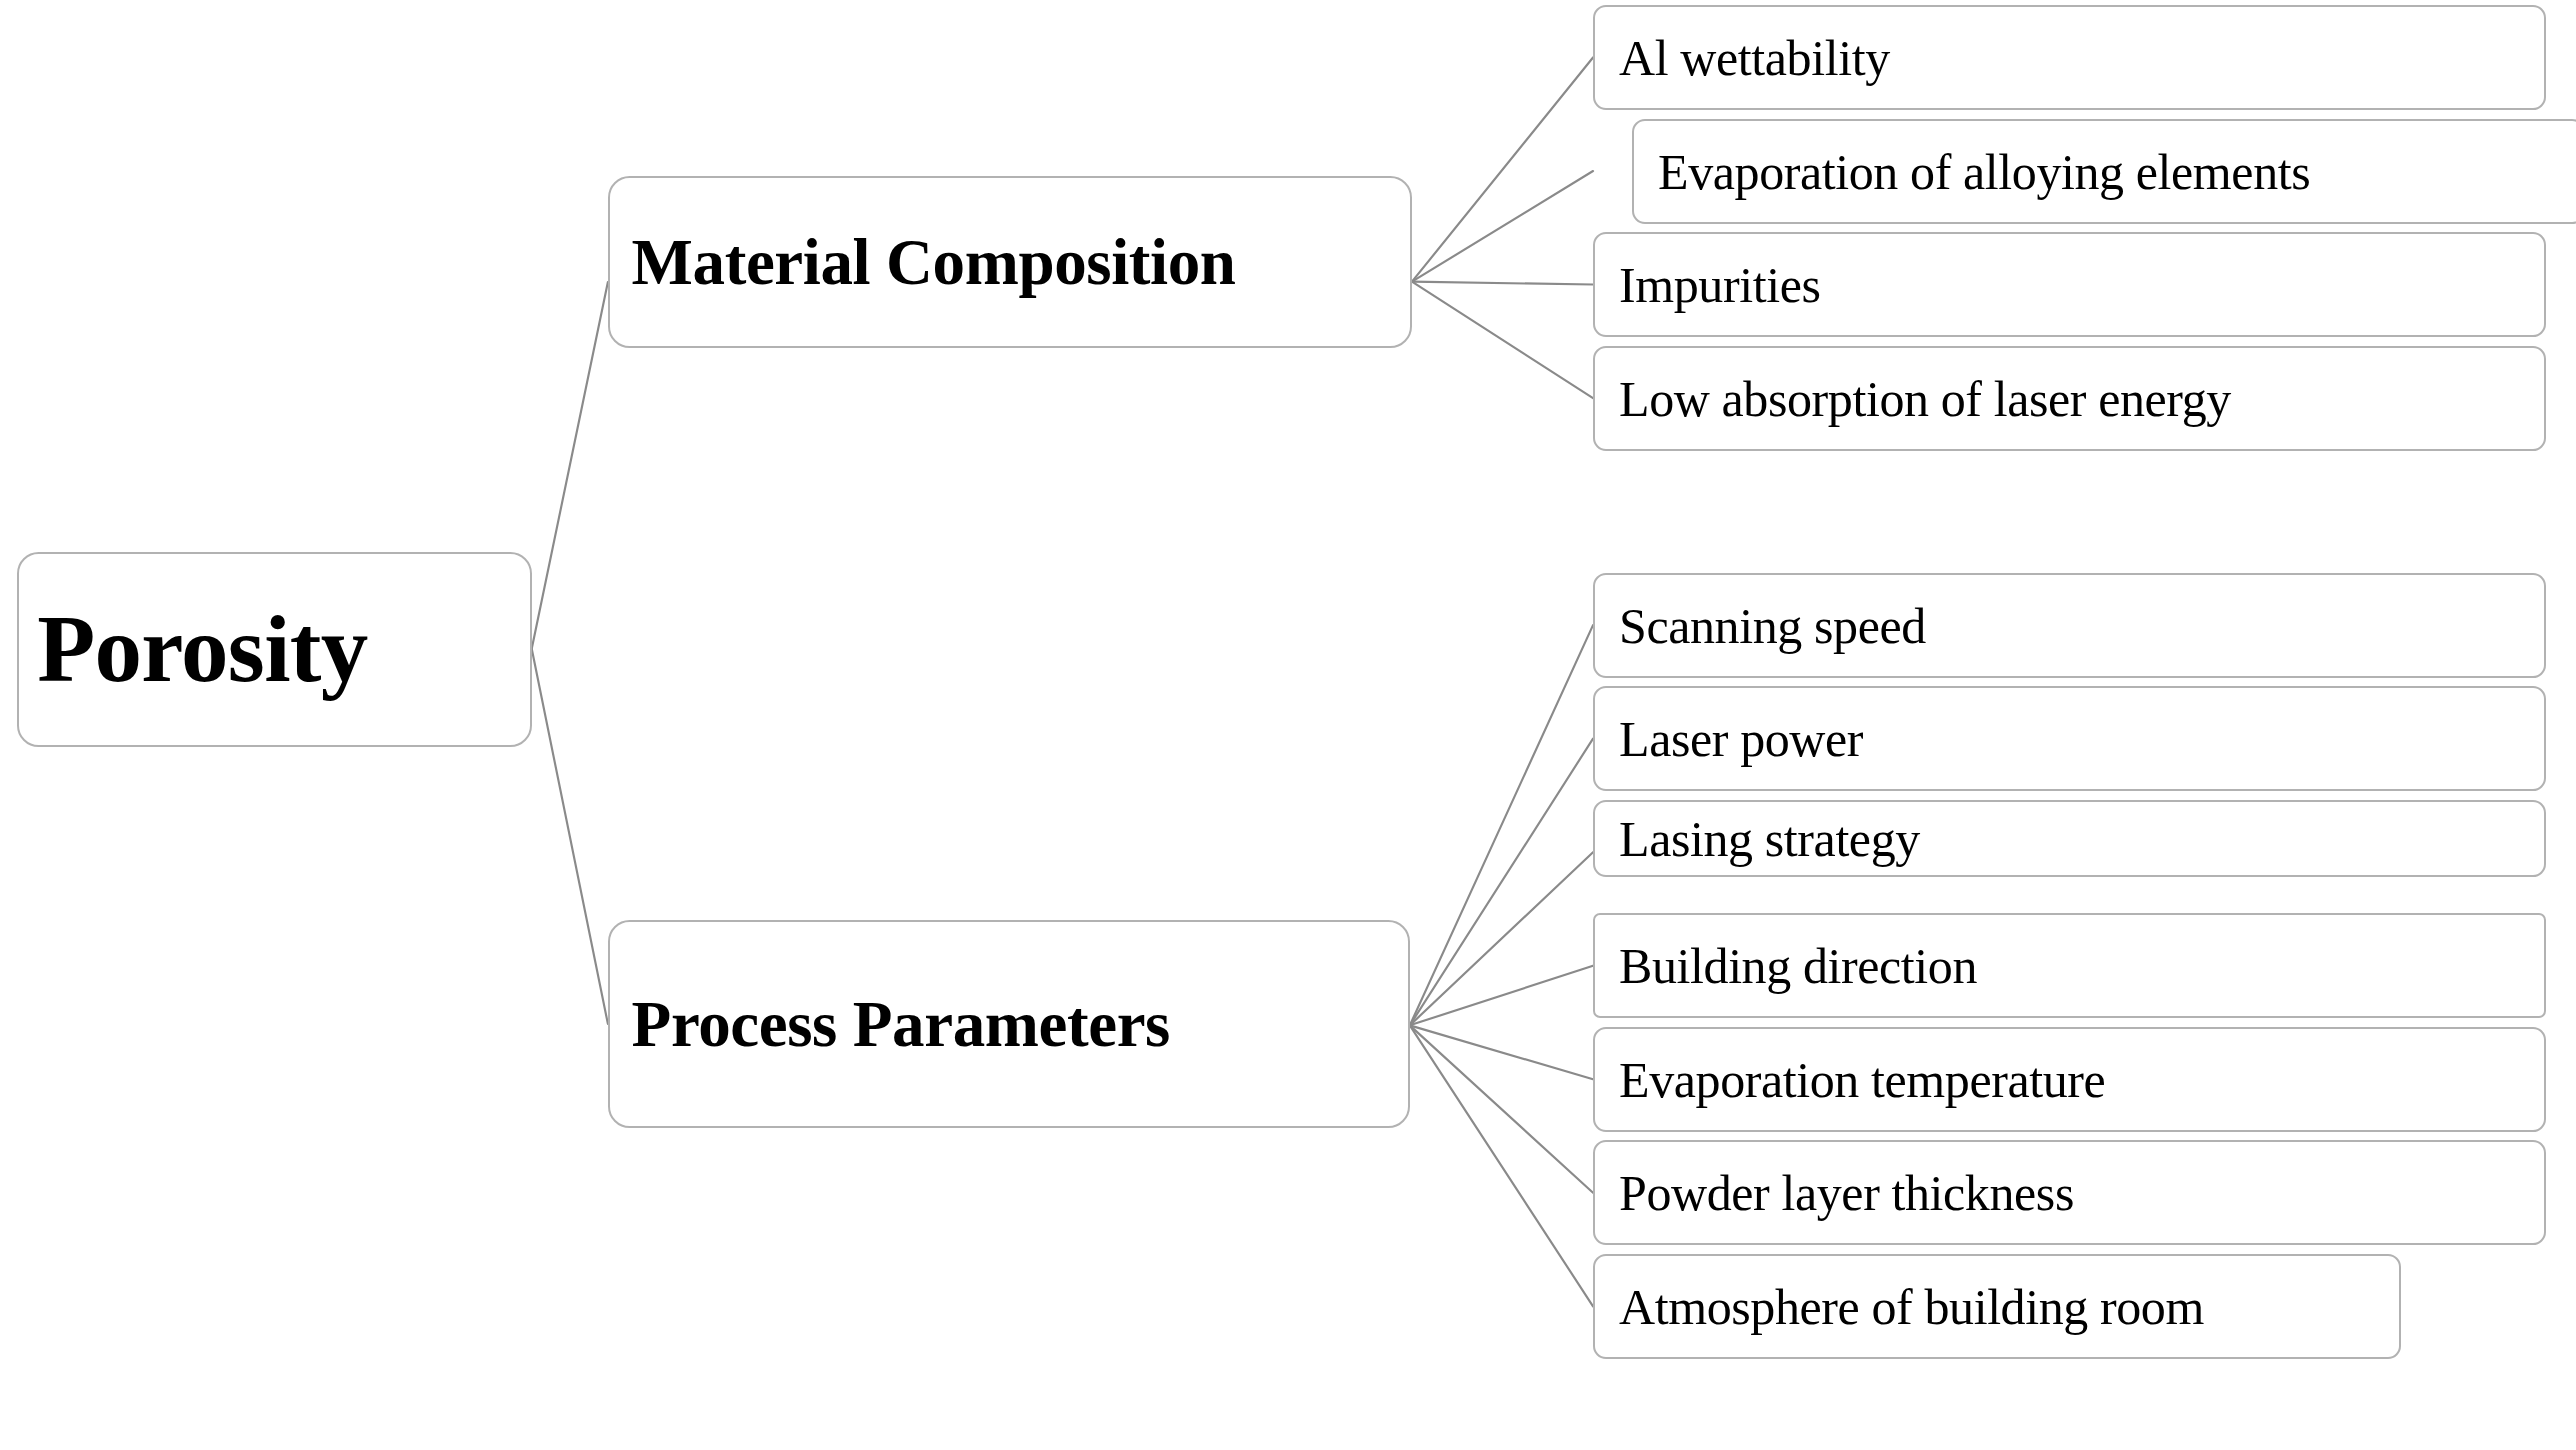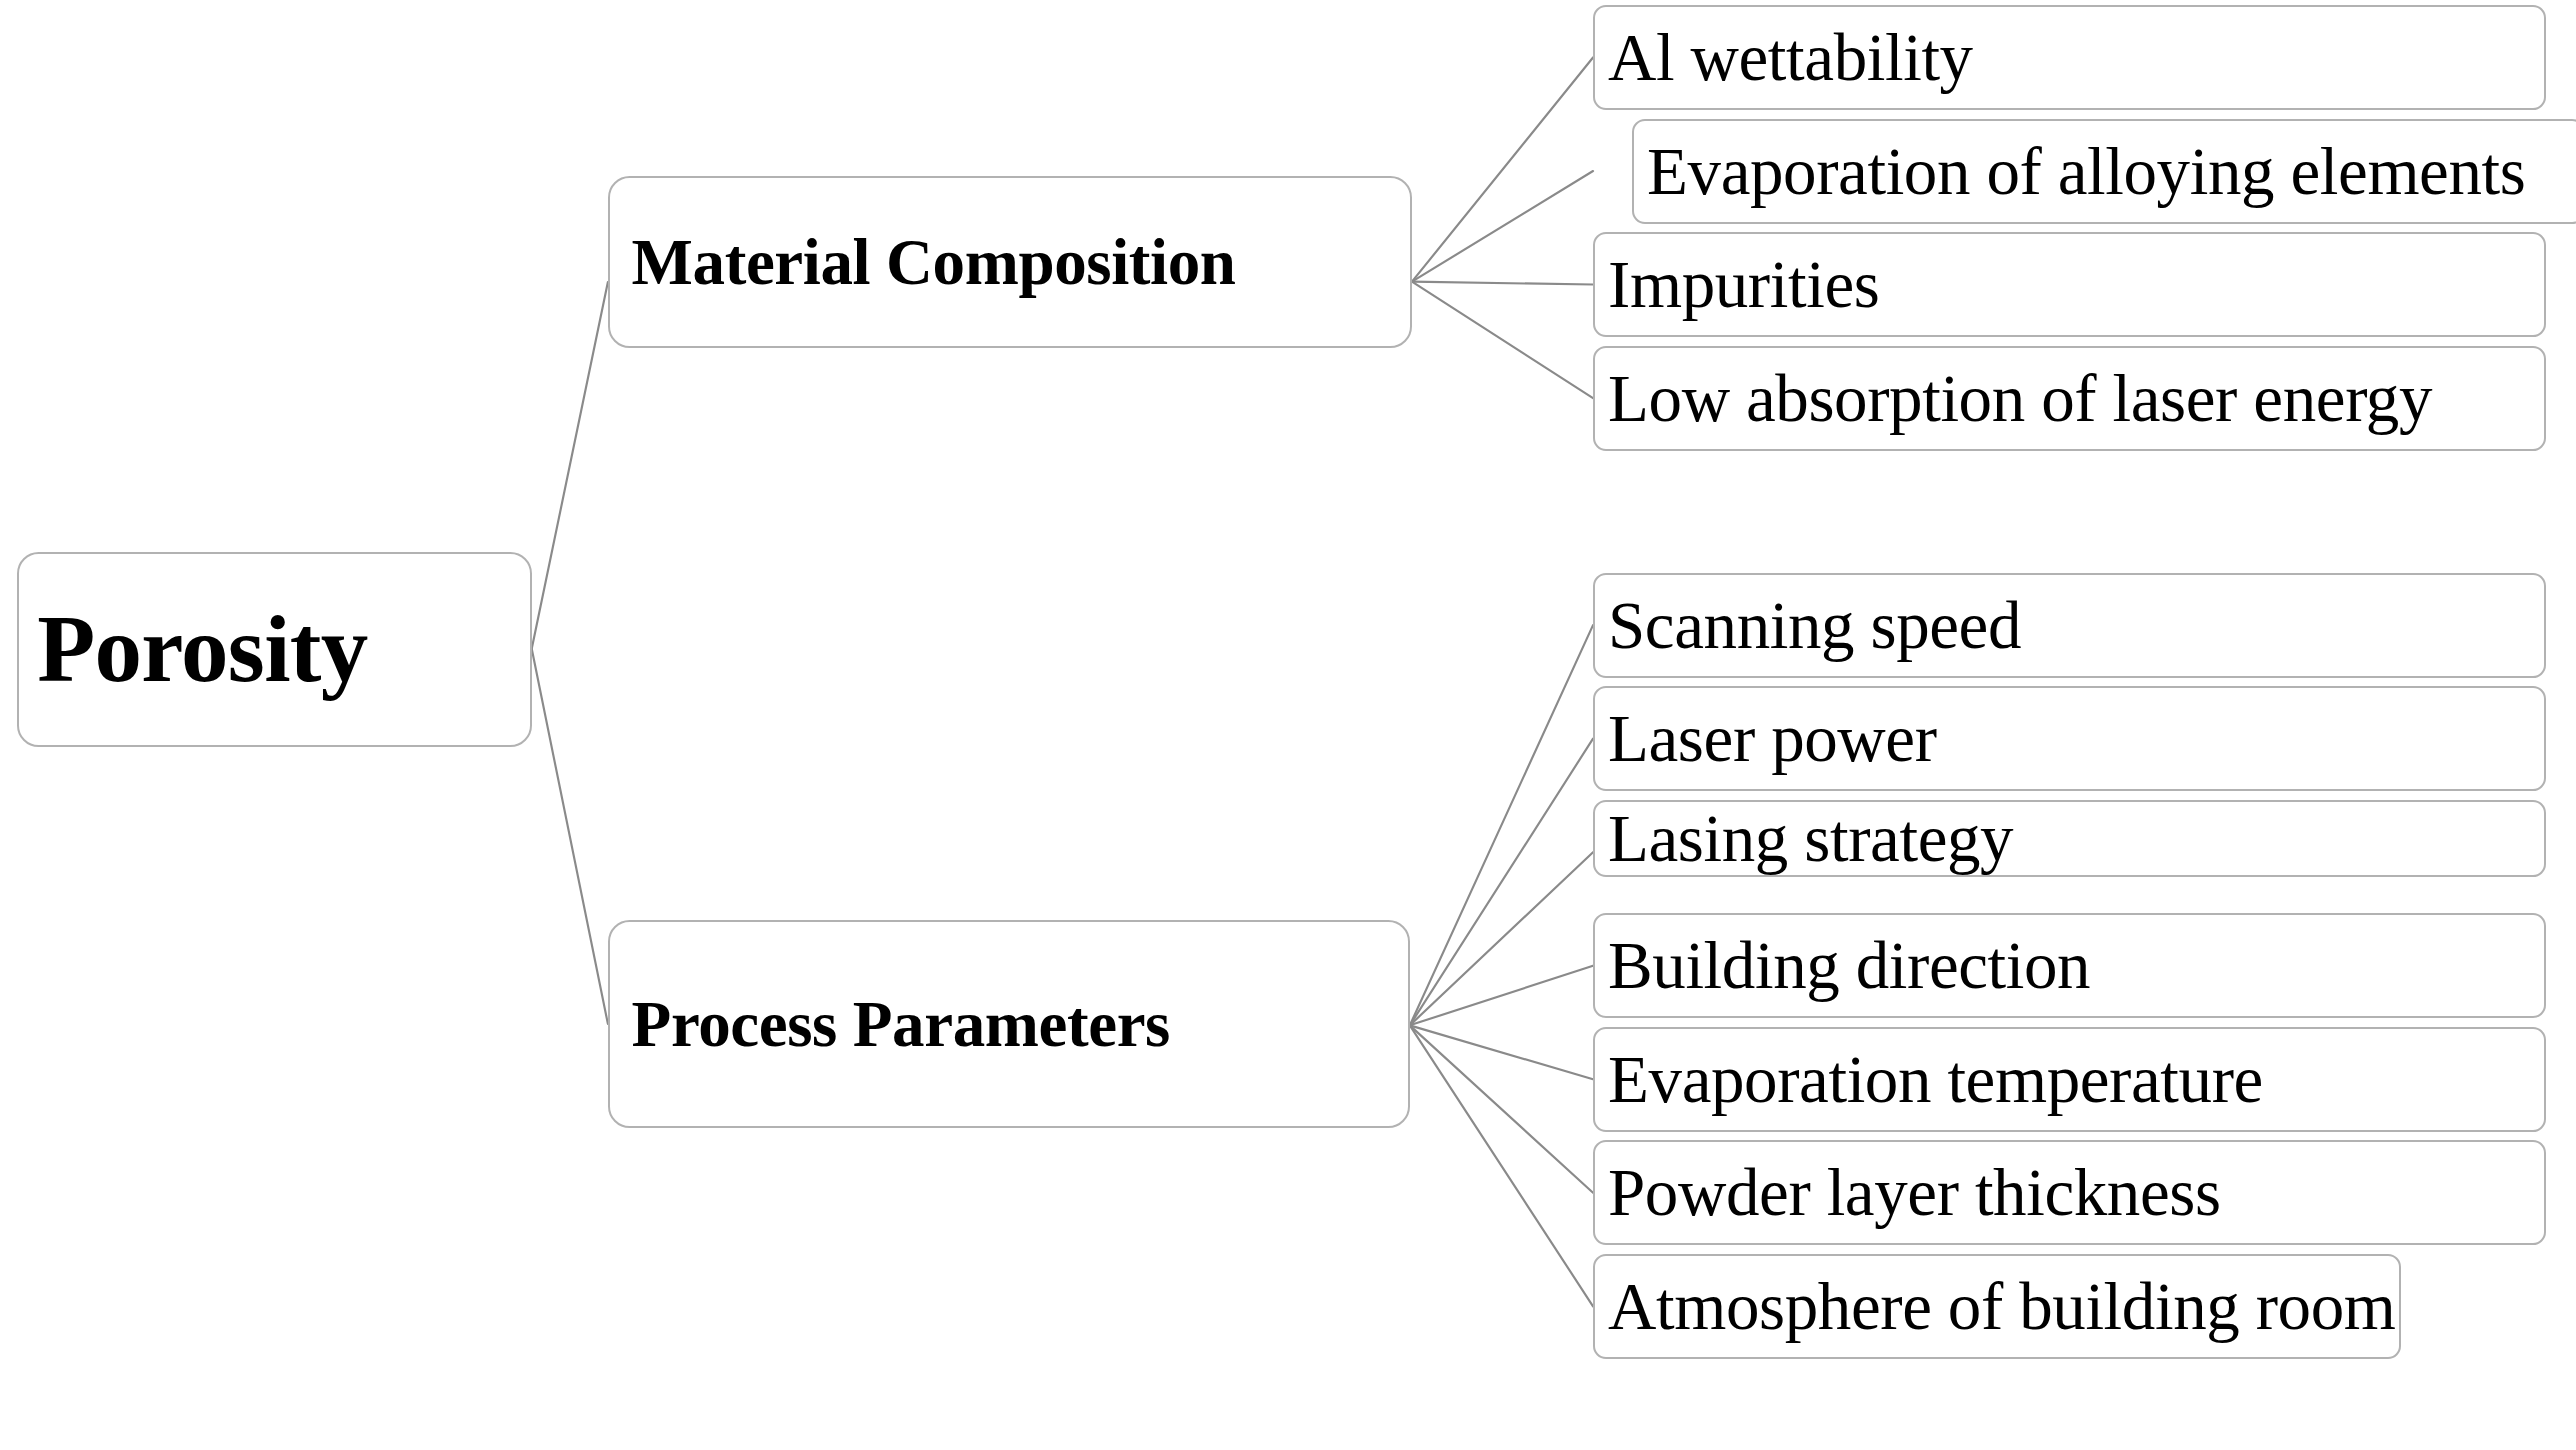--- a/index.html
+++ b/index.html
@@ -56,23 +56,23 @@
     line-height: 1.0;
     padding-left: 21.6px;
     letter-spacing: -0.4px;
   }
   .node-leaf {
     border-radius: 13px;
     justify-content: flex-start;
   }
   .node-leaf .node-label {
     font-weight: normal;
-    font-size: 67px;
+    font-size: 50px;
     line-height: 1.0;
-    padding-left: 13px;
+    padding-left: 24px;
     white-space: nowrap;
     letter-spacing: -0.4px;
   }
   .node-label {
     display: block;
   }
 </style>
 </head>
 <body>
 
@@ -118,21 +118,21 @@
       </div>
       <div class="node node-leaf" style="left: 1593px; top: 573px; width: 953px; height: 105px;">
         <span class="node-label">Scanning speed</span>
       </div>
       <div class="node node-leaf" style="left: 1593px; top: 686px; width: 953px; height: 105px;">
         <span class="node-label">Laser power</span>
       </div>
       <div class="node node-leaf" style="left: 1593px; top: 800px; width: 953px; height: 77px;">
         <span class="node-label">Lasing strategy</span>
       </div>
-      <div class="node node-leaf" style="left: 1593px; top: 913px; width: 953px; height: 105px;">
+      <div class="node node-leaf" style="left: 1593px; top: 913px; width: 953px; height: 105px; border-radius: 7px;">
         <span class="node-label">Building direction</span>
       </div>
       <div class="node node-leaf" style="left: 1593px; top: 1027px; width: 953px; height: 105px;">
         <span class="node-label">Evaporation temperature</span>
       </div>
       <div class="node node-leaf" style="left: 1593px; top: 1140px; width: 953px; height: 105px;">
         <span class="node-label">Powder layer thickness</span>
       </div>
       <div class="node node-leaf" style="left: 1593px; top: 1254px; width: 808px; height: 105px;">
         <span class="node-label">Atmosphere of building room</span>

